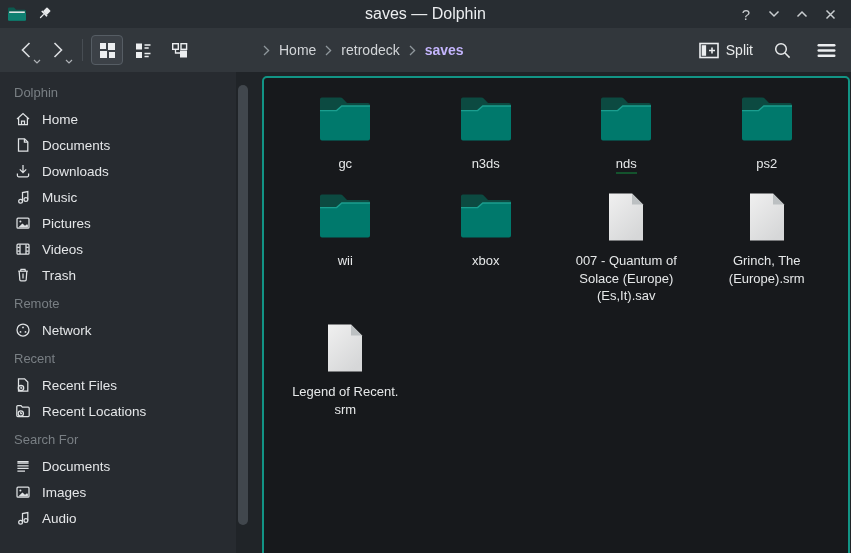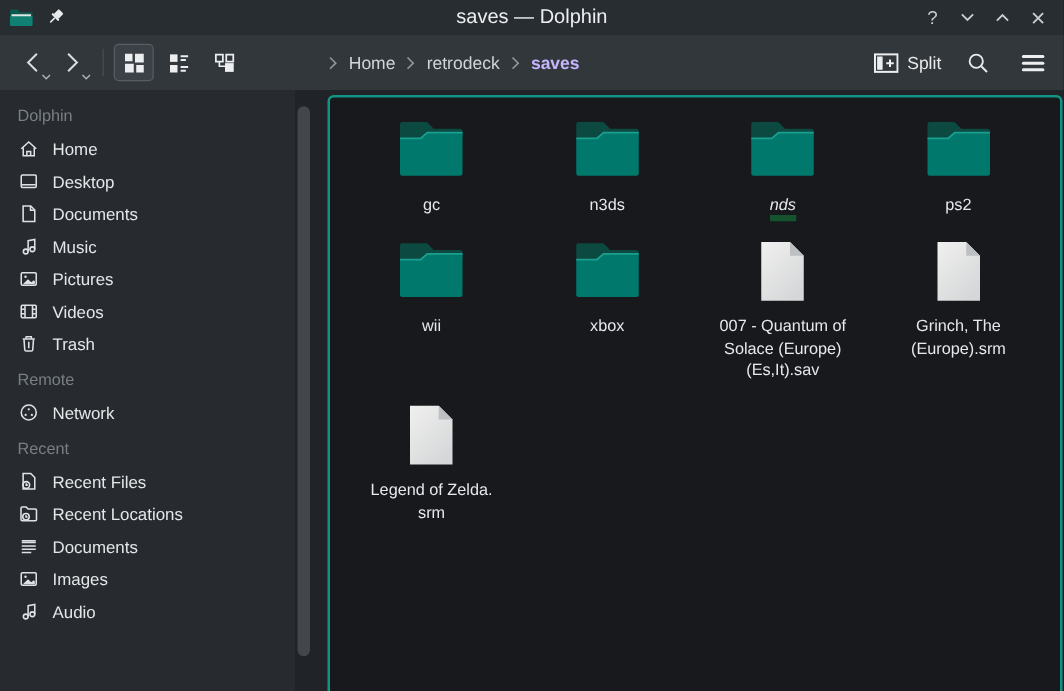--- a/index.html
+++ b/index.html
@@ -48,21 +48,21 @@
 
   .main-view { position:absolute; left:262px; top:4px; width:588px; height:483px;
                background:#17191c; border:2px solid #129485; border-radius:5px;
                padding:17px 0 0 11px; overflow:hidden; }
   .grid-row { display:flex; }
   .grid-cell { width:140.5px; display:flex; flex-direction:column; align-items:center; }
   .cell-icon { width:56px; height:50px; display:flex; align-items:flex-start; justify-content:center; }
   .cell-label { margin-top:10px; font-size:13px; line-height:17.5px; color:#e6e8e9; text-align:center;
                 max-width:132px; cursor:default; }
   .cell-label .ln { white-space:nowrap;text-align:center; }
-  .grid-cell.hovered .ln { border-bottom:5px solid #14532d; padding-bottom:1px; display:inline-block; line-height:15px;font-style:italic; }
+  .grid-cell.hovered .ln { border-bottom:2px solid #14532d; padding-bottom:1px; display:inline-block; line-height:15px; }
 
   svg { display:block; }
 </style>
 </head>
 <body>
 
 <div class="titlebar">
   <div class="tb-left">
     <span>
       <svg width="20" height="16" viewBox="0 0 20 16">
@@ -214,34 +214,34 @@
             <path d="M3 9 L9 3.6 L15 9"></path>
             <path d="M4.6 8 V14.6 H13.4 V8"></path>
             <path d="M7.5 14.6 V11.2 H10.5 V14.6"></path>
           </svg>
         </span>
         <span>Home</span>
       </div>
       <div class="side-item">
         <span class="ic">
           <svg width="18" height="18" viewBox="0 0 18 18" fill="none" stroke="#dfe2e4" stroke-width="1.25">
-            <rect x="3" y="4" width="12" height="10" rx="1"></rect>
-            <path d="M3.4 11.8 H14.6"></path>
-          </svg>
-        </span>
-        <span>Desktop</span>
-      </div>
-      <div class="side-item">
-        <span class="ic">
-          <svg width="18" height="18" viewBox="0 0 18 18" fill="none" stroke="#dfe2e4" stroke-width="1.25">
             <path d="M4.5 2.8 H10.6 L13.8 6 V15.2 H4.5 Z"></path>
             <path d="M10.4 3 V6.2 H13.6"></path>
           </svg>
         </span>
         <span>Documents</span>
+      </div>
+      <div class="side-item">
+        <span class="ic">
+          <svg width="18" height="18" viewBox="0 0 18 18" fill="none" stroke="#dfe2e4" stroke-width="1.25">
+            <path d="M9 3 V10.2 M5.8 7.4 L9 10.6 L12.2 7.4"></path>
+            <path d="M3.4 11.4 V13.6 Q3.4 14.8 4.6 14.8 H13.4 Q14.6 14.8 14.6 13.6 V11.4"></path>
+          </svg>
+        </span>
+        <span>Downloads</span>
       </div>
       <div class="side-item">
         <span class="ic">
           <svg width="18" height="18" viewBox="0 0 18 18" fill="none" stroke="#dfe2e4" stroke-width="1.25">
             <circle cx="6.6" cy="13.2" r="1.9"></circle>
             <path d="M8.5 13.2 V4.6 L13.8 3.6 V11.4"></path>
             <circle cx="11.9" cy="11.4" r="1.9"></circle>
           </svg>
         </span>
         <span>Music</span>
@@ -303,20 +303,21 @@
       <div class="side-item">
         <span class="ic">
           <svg width="18" height="18" viewBox="0 0 18 18" fill="none" stroke="#dfe2e4" stroke-width="1.25">
             <path d="M2.8 13.6 V4.6 Q2.8 3.6 3.8 3.6 H7 L8.4 5.2 H14.2 Q15.2 5.2 15.2 6.2 V13.6 Q15.2 14.6 14.2 14.6 H3.8 Q2.8 14.6 2.8 13.6 Z"></path>
             <circle cx="6.8" cy="11.4" r="2.6"></circle>
             <path d="M6.8 10.1 V11.5 H8"></path>
           </svg>
         </span>
         <span>Recent Locations</span>
       </div>
+      <div class="section-header">Search For</div>
       <div class="side-item">
         <span class="ic">
           <svg width="18" height="18" viewBox="0 0 18 18" fill="none" stroke="#dfe2e4" stroke-width="1.25">
             <path d="M3.4 4.6 H14.6 M3.4 6 H14.6 M3.4 8.8 H14.6 M3.4 11.4 H14.6 M3.4 14 H11"></path>
           </svg>
         </span>
         <span>Documents</span>
       </div>
       <div class="side-item">
         <span class="ic">
@@ -461,20 +462,20 @@
                   <linearGradient id="pg" x1="0" y1="0" x2="0.7" y2="1">
       <stop offset="0" stop-color="#f0f0f0"></stop>
                     <stop offset="1" stop-color="#d6d7d8"></stop>
     </linearGradient>
                 </defs>
     <path d="M3 1.5 H26 L37 12.5 V48.5 H3 Z" fill="url(#pg)"></path>
     <path d="M26 1.5 L37 12.5 H26 Z" fill="#bcc0c2"></path>
   </svg>
             </div>
             <div class="cell-label">
-              <div class="ln">Legend of Zelda.</div>
+              <div class="ln">Legend of Recent.</div>
               <div class="ln">srm</div>
             </div>
           </div>
         </div>
       </div>
   </div>
 </div>
 
 </body></html>

